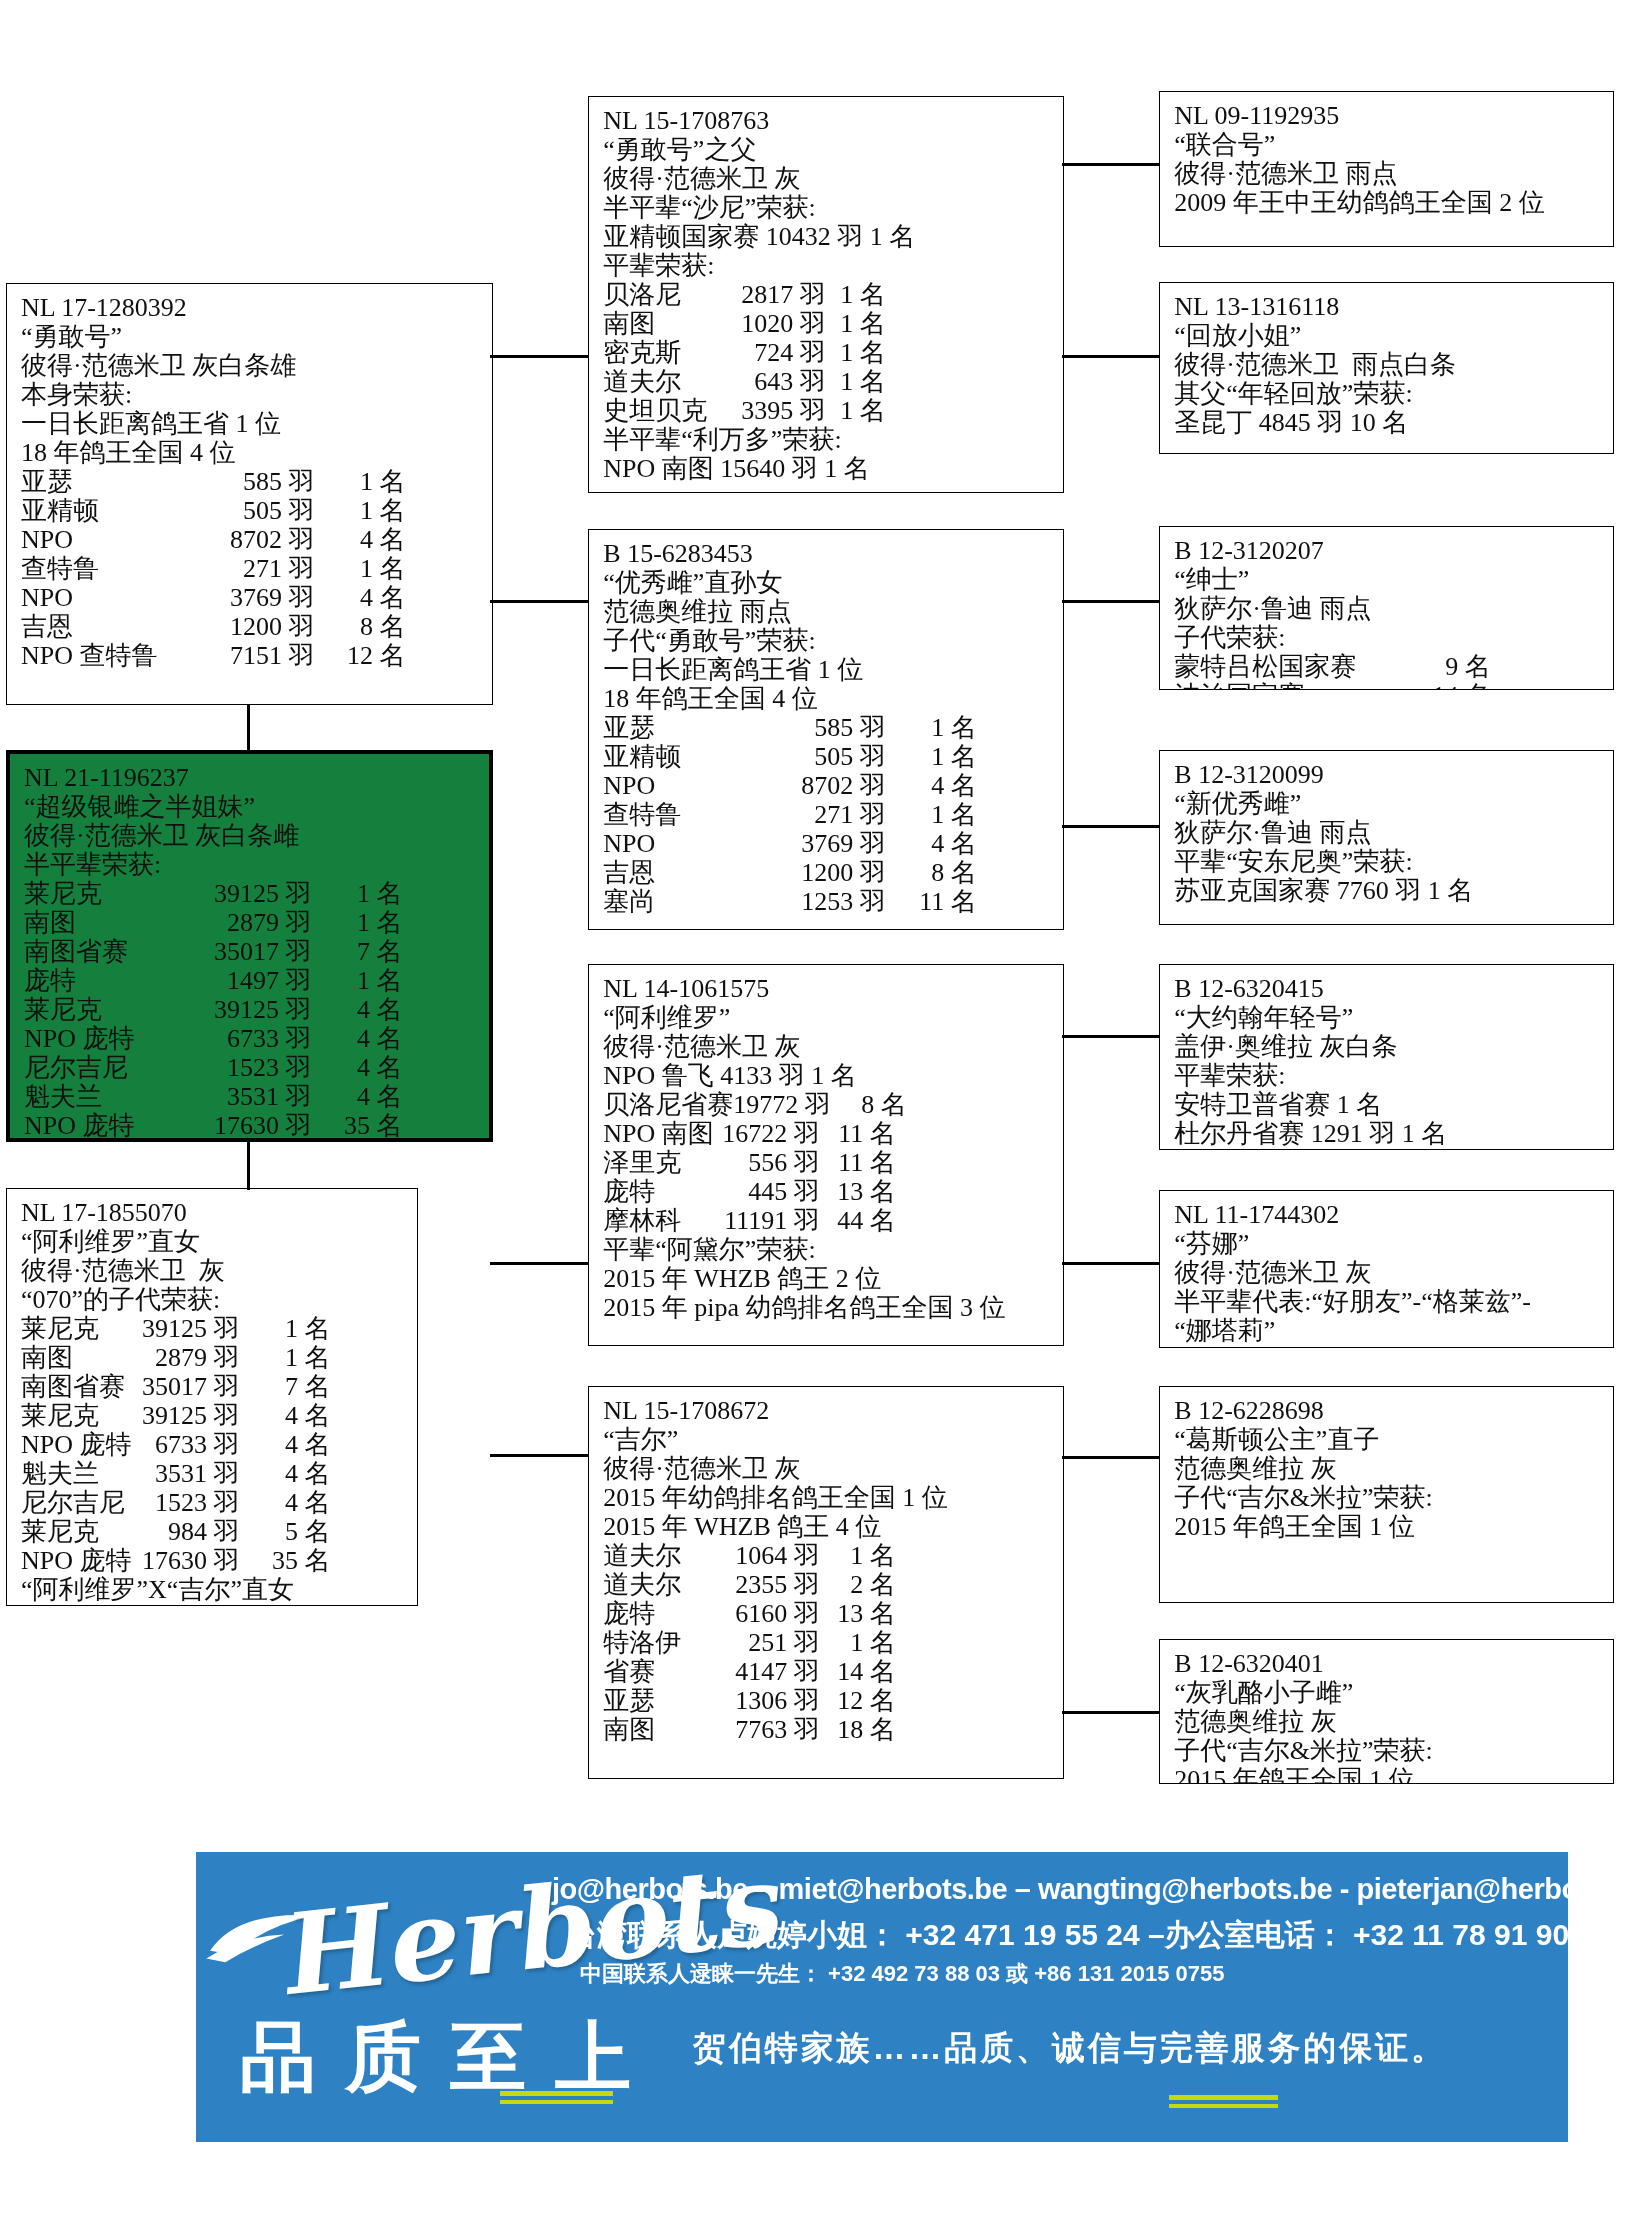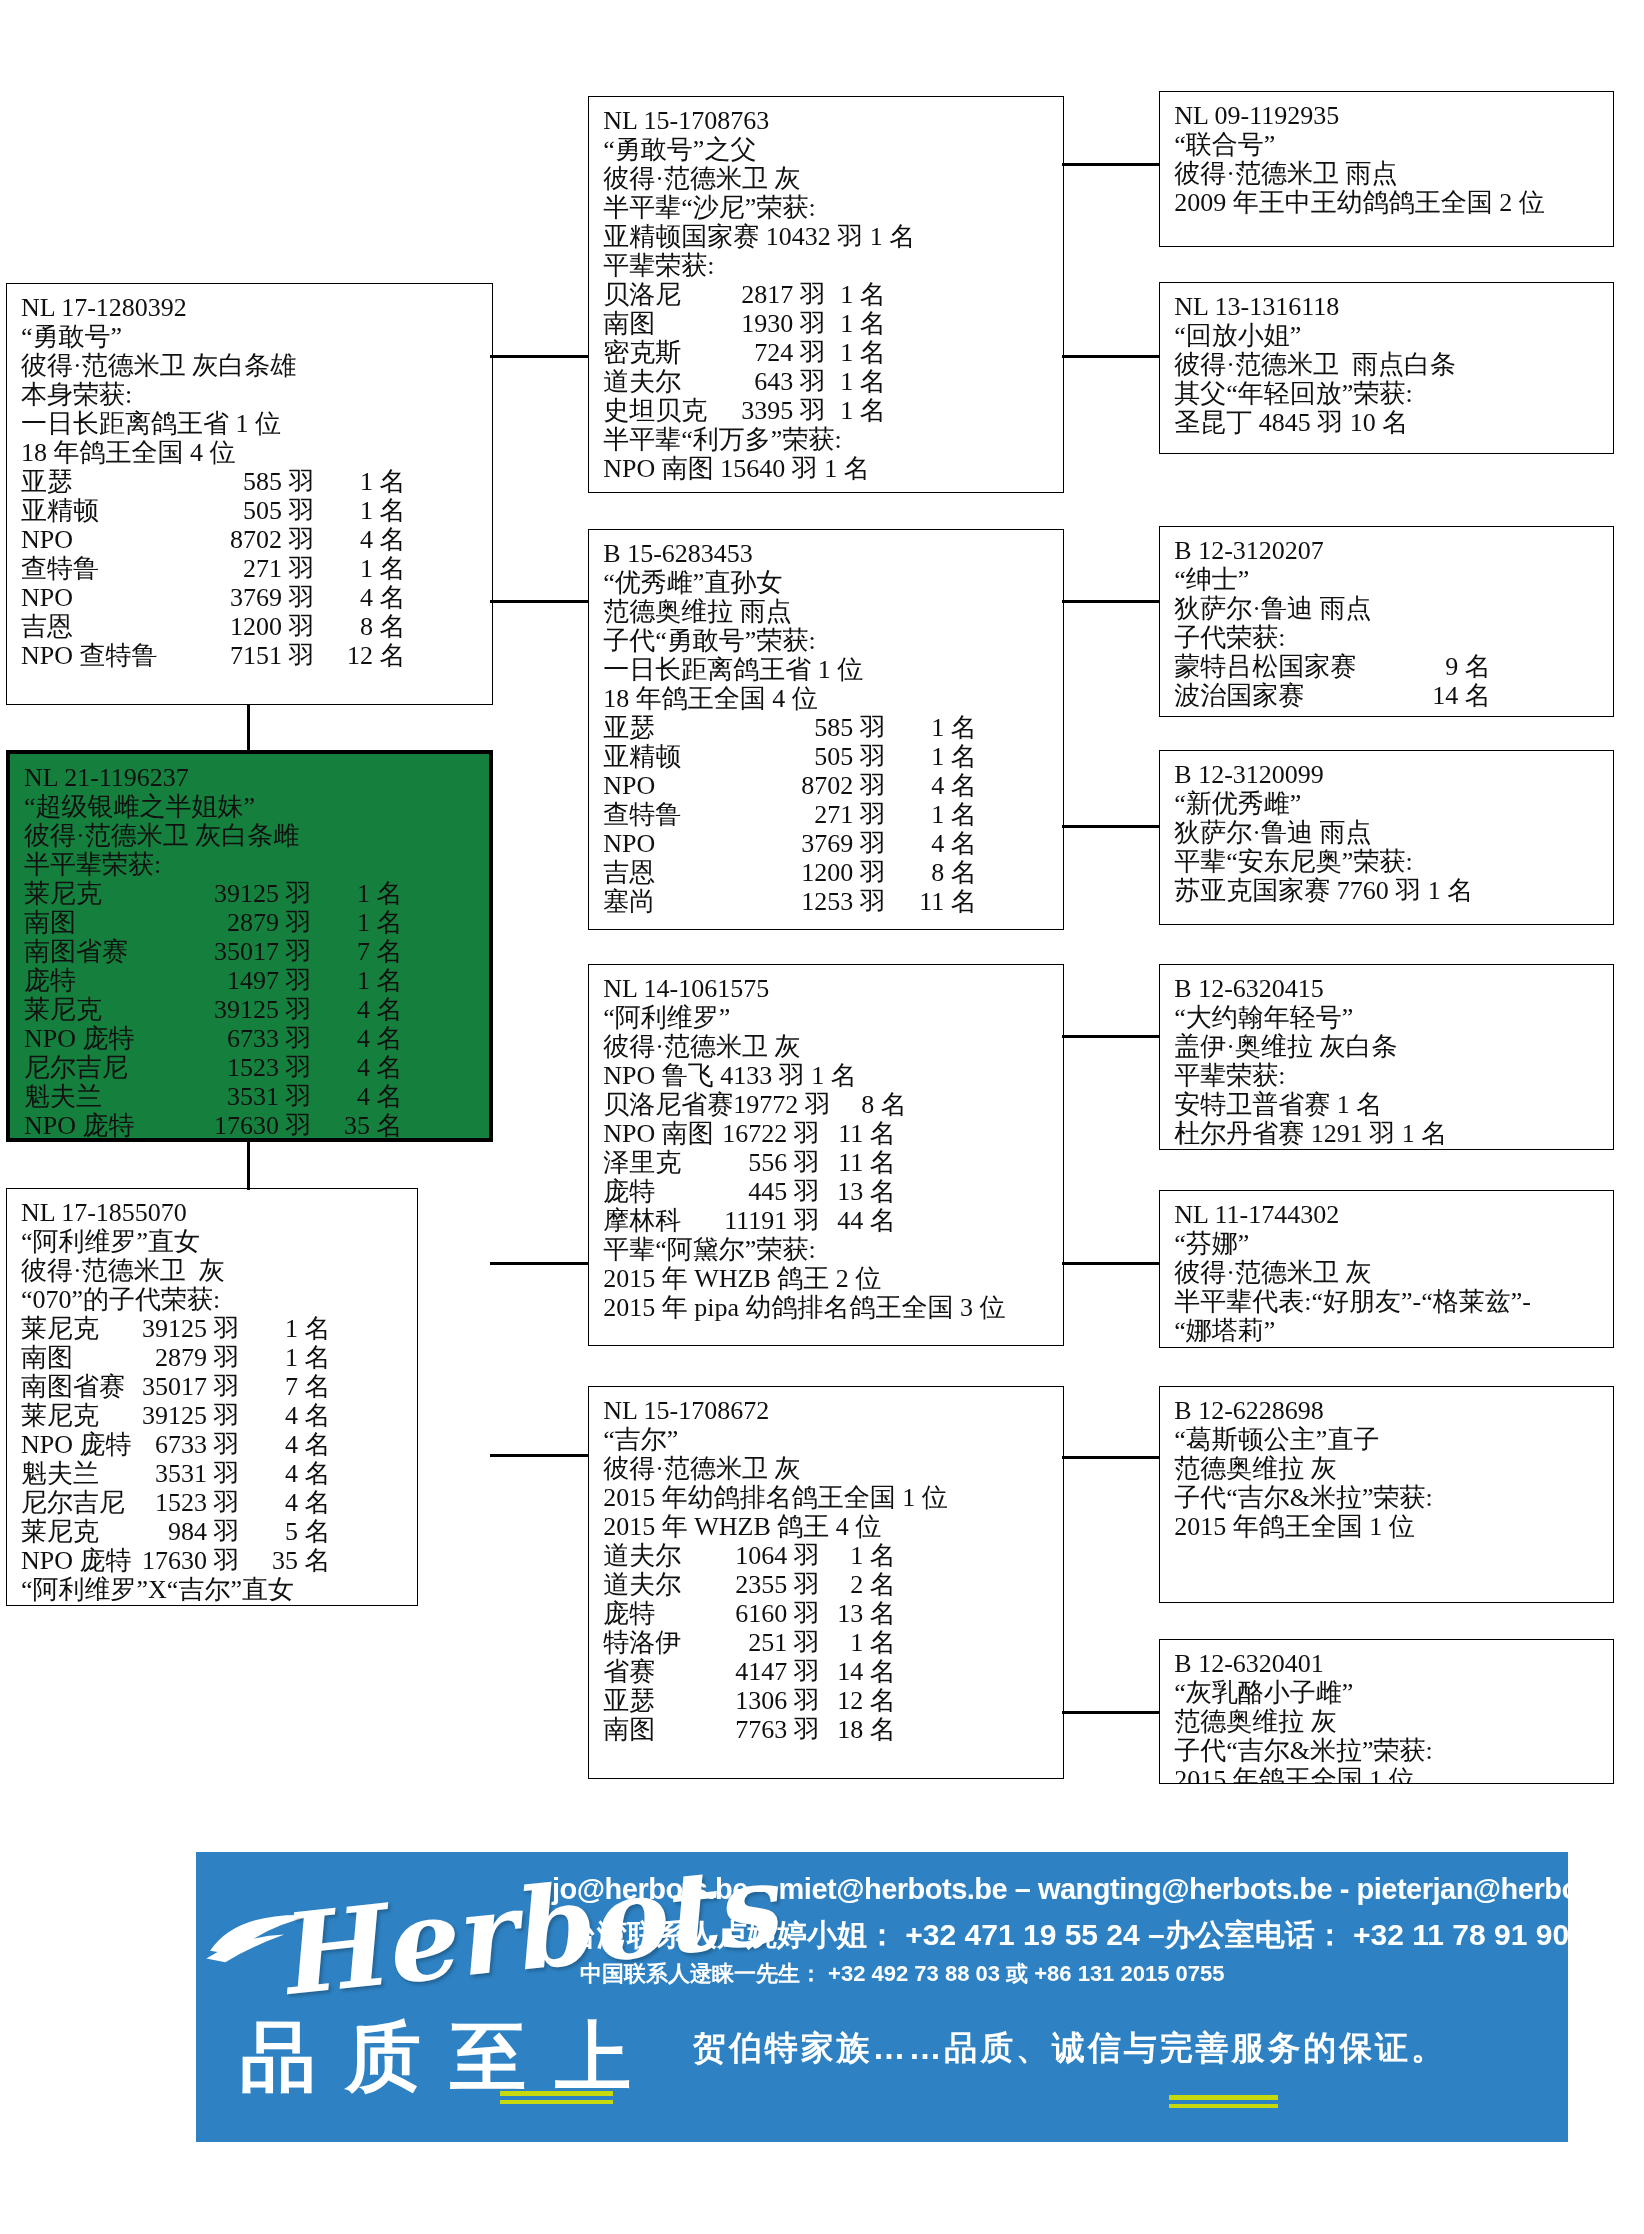--- a/index.html
+++ b/index.html
@@ -93,21 +93,21 @@
     </div>
 
   <div class="box tight" style="left:588px;top:96px;width:476px;height:397px">
       <div class="line">NL 15-1708763</div>
       <div class="line">“勇敢号”之父</div>
       <div class="line">彼得·范德米卫 灰</div>
       <div class="line">半平辈“沙尼”荣获:</div>
       <div class="line">亚精顿国家赛 10432 羽 1 名</div>
       <div class="line">平辈荣获:</div>
       <div class="line cols"><span class="n">贝洛尼</span><span class="v">2817 羽</span><span class="r">1 名</span></div>
-      <div class="line cols"><span class="n">南图</span><span class="v">1930 羽</span><span class="r">1 名</span></div>
+      <div class="line cols"><span class="n">南图</span><span class="v">1020 羽</span><span class="r">1 名</span></div>
       <div class="line cols"><span class="n">密克斯</span><span class="v">724 羽</span><span class="r">1 名</span></div>
       <div class="line cols"><span class="n">道夫尔</span><span class="v">643 羽</span><span class="r">1 名</span></div>
       <div class="line cols"><span class="n">史坦贝克</span><span class="v">3395 羽</span><span class="r">1 名</span></div>
       <div class="line">半平辈“利万多”荣获:</div>
       <div class="line">NPO 南图 15640 羽 1 名</div>
     </div>
   <div class="box wide" style="left:588px;top:529px;width:476px;height:401px">
       <div class="line">B 15-6283453</div>
       <div class="line">“优秀雌”直孙女</div>
       <div class="line">范德奥维拉 雨点</div>
@@ -157,21 +157,21 @@
       <div class="line">彼得·范德米卫 雨点</div>
       <div class="line">2009 年王中王幼鸽鸽王全国 2 位</div>
     </div>
   <div class="box" style="left:1159px;top:282px;width:455px;height:172px">
       <div class="line">NL 13-1316118</div>
       <div class="line">“回放小姐”</div>
       <div class="line">彼得·范德米卫  雨点白条</div>
       <div class="line">其父“年轻回放”荣获:</div>
       <div class="line">圣昆丁 4845 羽 10 名</div>
     </div>
-  <div class="box gap" style="left:1159px;top:526px;width:455px;height:191px">
+  <div class="box gap" style="left:1159px;top:526px;width:455px;height:164px">
       <div class="line">B 12-3120207</div>
       <div class="line">“绅士”</div>
       <div class="line">狄萨尔·鲁迪 雨点</div>
       <div class="line">子代荣获:</div>
       <div class="line cols"><span class="n">蒙特吕松国家赛</span><span class="v">9 名</span><span class="r"></span></div>
       <div class="line cols"><span class="n">波治国家赛</span><span class="v">14 名</span><span class="r"></span></div>
     </div>
   <div class="box" style="left:1159px;top:750px;width:455px;height:175px">
       <div class="line">B 12-3120099</div>
       <div class="line">“新优秀雌”</div>

